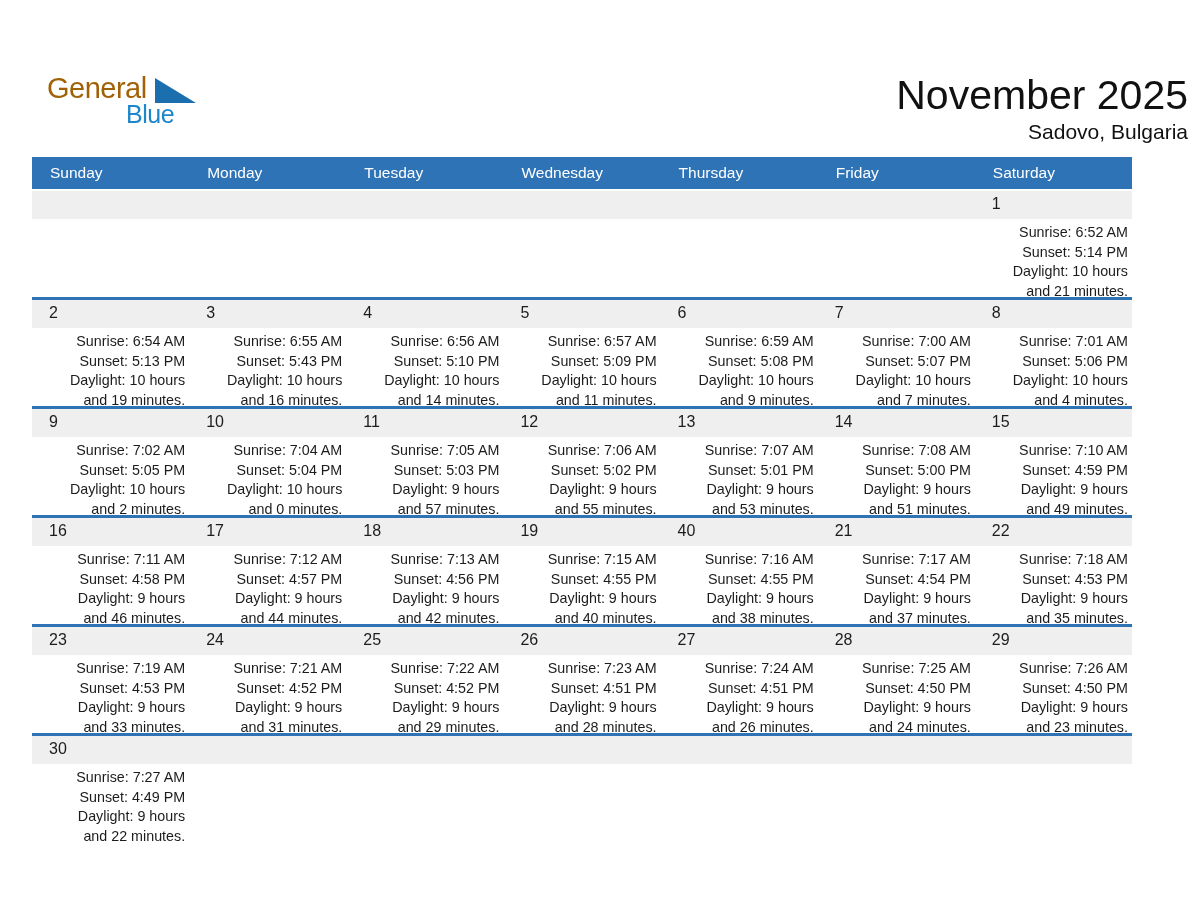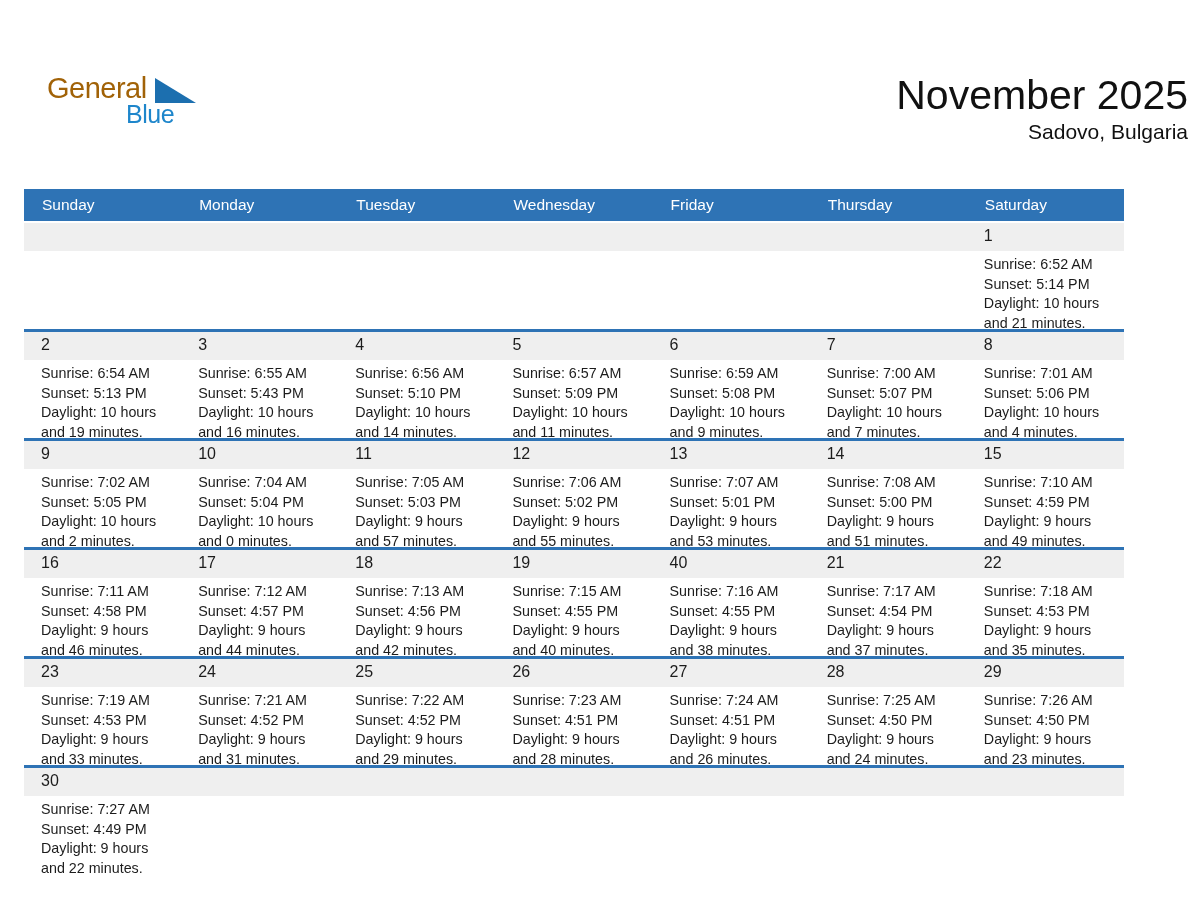--- a/index.html
+++ b/index.html
@@ -12,31 +12,31 @@
   .logo-general { position:absolute; left:0; top:0; font-size:29px; color:#a16207; letter-spacing:-0.5px; }
   .logo-triangle { position:absolute; left:108px; top:6px; width:41px; height:25px;
                    background:#1c6faf; clip-path:polygon(0 0, 100% 100%, 0 100%); }
   .logo-blue { position:absolute; left:79px; top:28px; font-size:25px; color:#1e86cb; letter-spacing:-0.5px; }
   .page-title { position:absolute; top:52px; right:0; font-size:41px; font-weight:400;
                 color:#111; white-space:nowrap;margin-top:20px; }
   .page-subtitle { position:absolute; top:120px; right:0; font-size:21px; font-weight:500;
                    color:#111; white-space:nowrap;text-align:right; }
 
   
-  .cal { position:absolute; left:24px; top:157px; width:1100px;margin-top:32px; }
+  .cal { position:absolute; left:32px; top:157px; width:1100px; }
   .dow-row { display:grid; grid-template-columns:repeat(7,1fr); background:#2e73b5;
              height:32px; margin-bottom:2px; }
   .dow-cell { color:#ffffff; font-size:15.5px; padding:7px 0 0 18px; overflow:hidden; }
 
   .week-row { display:grid; grid-template-columns:repeat(7,1fr); }
   .week-row + .week-row { border-top:3px solid #2e73b5; }
   .day-cell { height:106px; overflow:hidden; }
   .day-num { background:#efefef; height:28px; padding:4px 0 0 17px; font-size:16px; color:#1c1c1c; }
   .day-details { padding:4px 4px 0 17px; font-size:14.3px; line-height:19.5px; color:#1c1c1c;
-                 white-space:nowrap; }
+                 white-space:nowrap;text-align:right; }
 </style>
 </head>
 <body>
 
 <div class="page">
 
   <div class="logo">
     <span class="logo-general">General</span>
     <span class="logo-triangle"></span>
     <span class="logo-blue">Blue</span>
@@ -44,22 +44,22 @@
 
   <div class="page-title">November 2025</div>
   <div class="page-subtitle">Sadovo, Bulgaria</div>
 
   <div class="cal">
     <div class="dow-row">
         <div class="dow-cell">Sunday</div>
         <div class="dow-cell">Monday</div>
         <div class="dow-cell">Tuesday</div>
         <div class="dow-cell">Wednesday</div>
+        <div class="dow-cell">Thursday</div>
         <div class="dow-cell">Friday</div>
-        <div class="dow-cell">Thursday</div>
         <div class="dow-cell">Saturday</div>
       </div>
     <div>
         <div class="week-row">
           <div class="day-cell">
             <div class="day-num"></div>
             <div class="day-details">
               <div></div>
               <div></div>
               <div></div>

